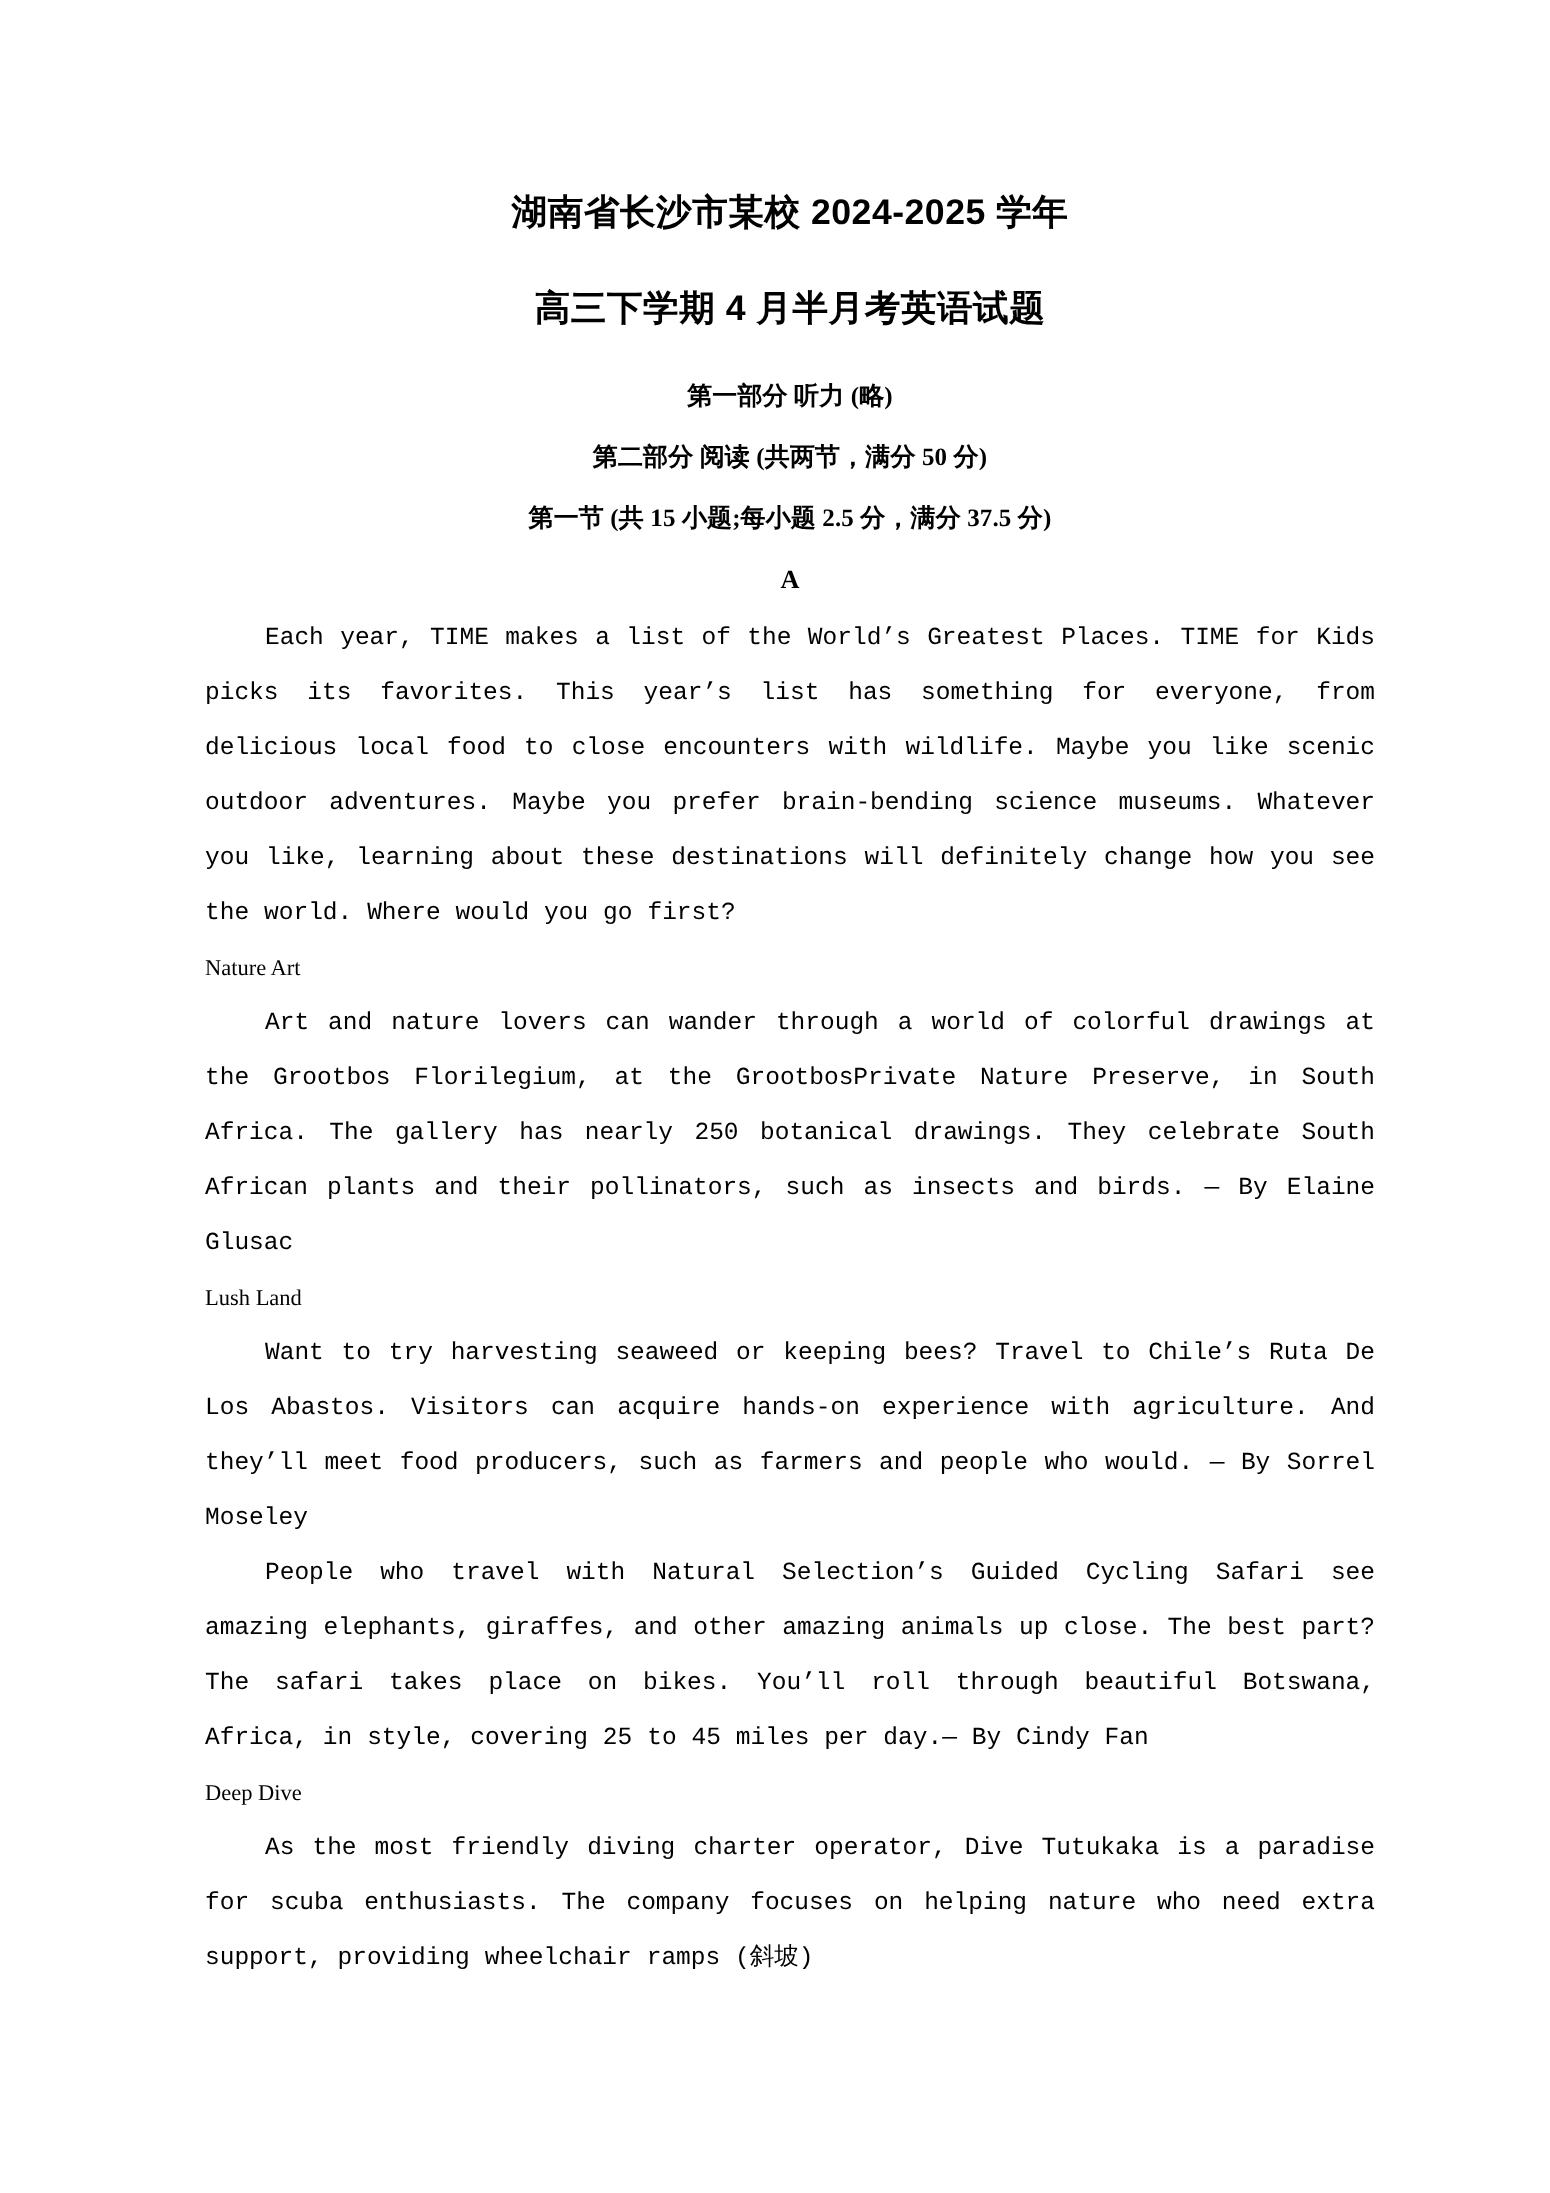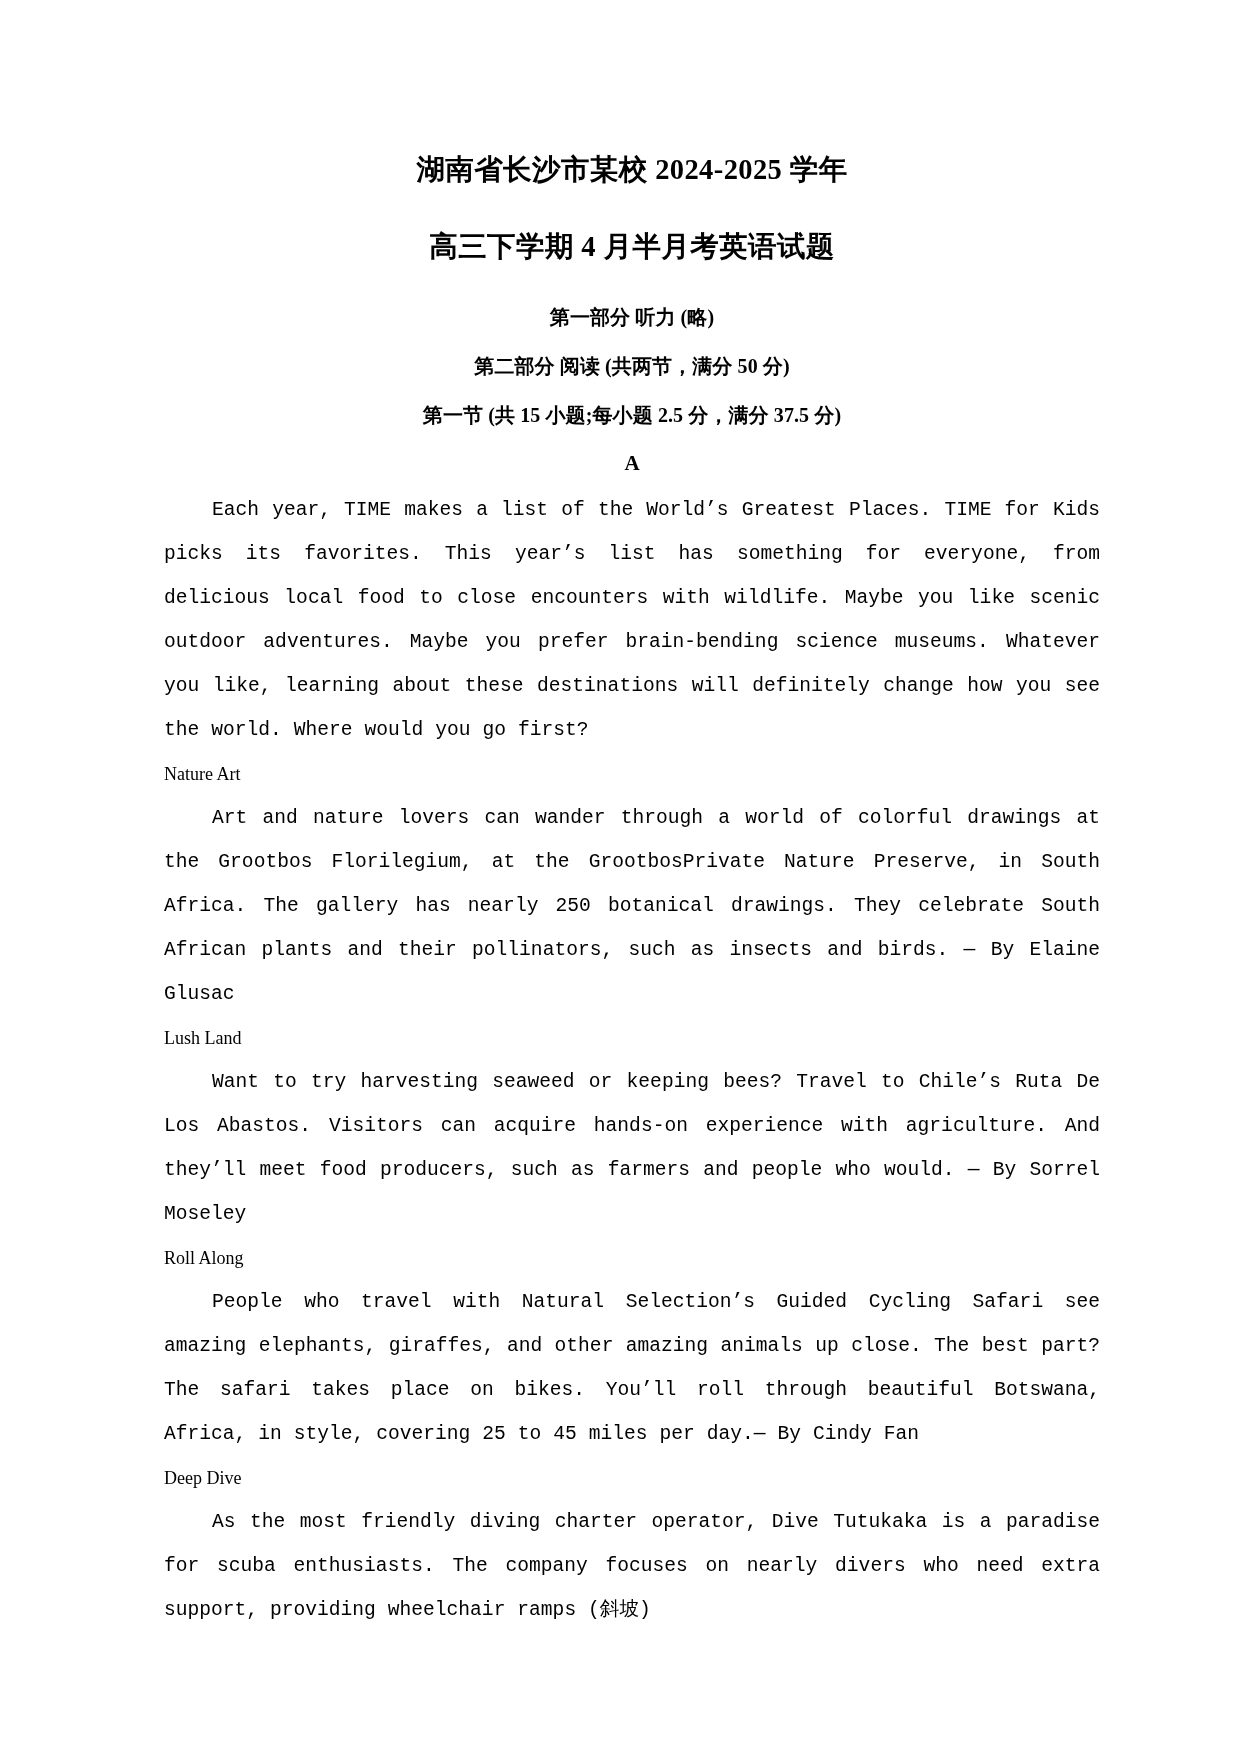--- a/index.html
+++ b/index.html
@@ -19,21 +19,21 @@
     position: relative;
     width: 1240px;
     height: 1754px;
     box-sizing: border-box;
     padding: 132px 140px 0 164px;
     background: #ffffff;
     overflow: hidden;
   }
   .doc-title {
     text-align: center;
-    font-family: Liberation Serif, serif;
+    font-family: Liberation Sans, sans-serif;
     font-weight: bold;
     font-size: 28.5px;
     line-height: 1.0;
     letter-spacing: 0.4px;
     color: #000;
   }
   .doc-title.line1 {
     margin: 0 0 0 0;
     padding-top: 24px;
   }
@@ -99,19 +99,18 @@
   <p class="passage-label">A</p>
 
   <p class="body-para first-para">Each year, TIME makes a list of the World’s Greatest Places. TIME for Kids picks its favorites. This year’s list has something for everyone, from delicious local food to close encounters with wildlife. Maybe you like scenic outdoor adventures. Maybe you prefer brain-bending science museums. Whatever you like, learning about these destinations will definitely change how you see the world. Where would you go first?</p>
 
   <p class="sub-head">Nature Art</p>
   <p class="body-para">Art and nature lovers can wander through a world of colorful drawings at the Grootbos Florilegium, at the GrootbosPrivate Nature Preserve, in South Africa. The gallery has nearly 250 botanical drawings. They celebrate South African plants and their pollinators, such as insects and birds. — By Elaine Glusac</p>
 
   <p class="sub-head">Lush Land</p>
   <p class="body-para">Want to try harvesting seaweed or keeping bees? Travel to Chile’s Ruta De Los Abastos. Visitors can acquire hands-on experience with agriculture. And they’ll meet food producers, such as farmers and people who would. — By Sorrel Moseley</p>
 
-  <p class="sub-head">Roll Along</p>
   <p class="body-para">People who travel with Natural Selection’s Guided Cycling Safari see amazing elephants, giraffes, and other amazing animals up close. The best part? The safari takes place on bikes. You’ll roll through beautiful Botswana, Africa, in style, covering 25 to 45 miles per day.— By Cindy Fan</p>
 
   <p class="sub-head">Deep Dive</p>
-  <p class="body-para">As the most friendly diving charter operator, Dive Tutukaka is a paradise for scuba enthusiasts. The company focuses on nearly divers who need extra support, providing wheelchair ramps (斜坡)</p>
+  <p class="body-para">As the most friendly diving charter operator, Dive Tutukaka is a paradise for scuba enthusiasts. The company focuses on helping nature who need extra support, providing wheelchair ramps (斜坡)</p>
 
 </div>
 
 </body></html>

